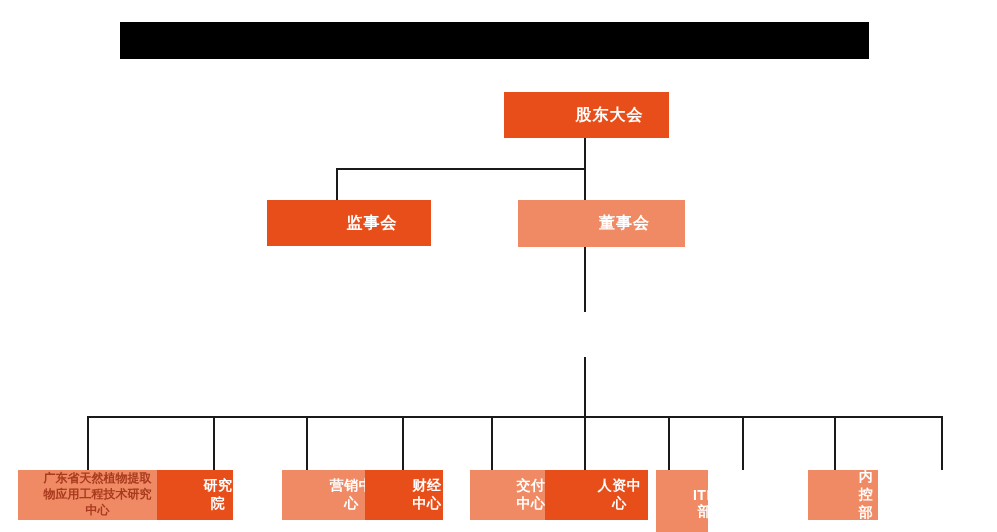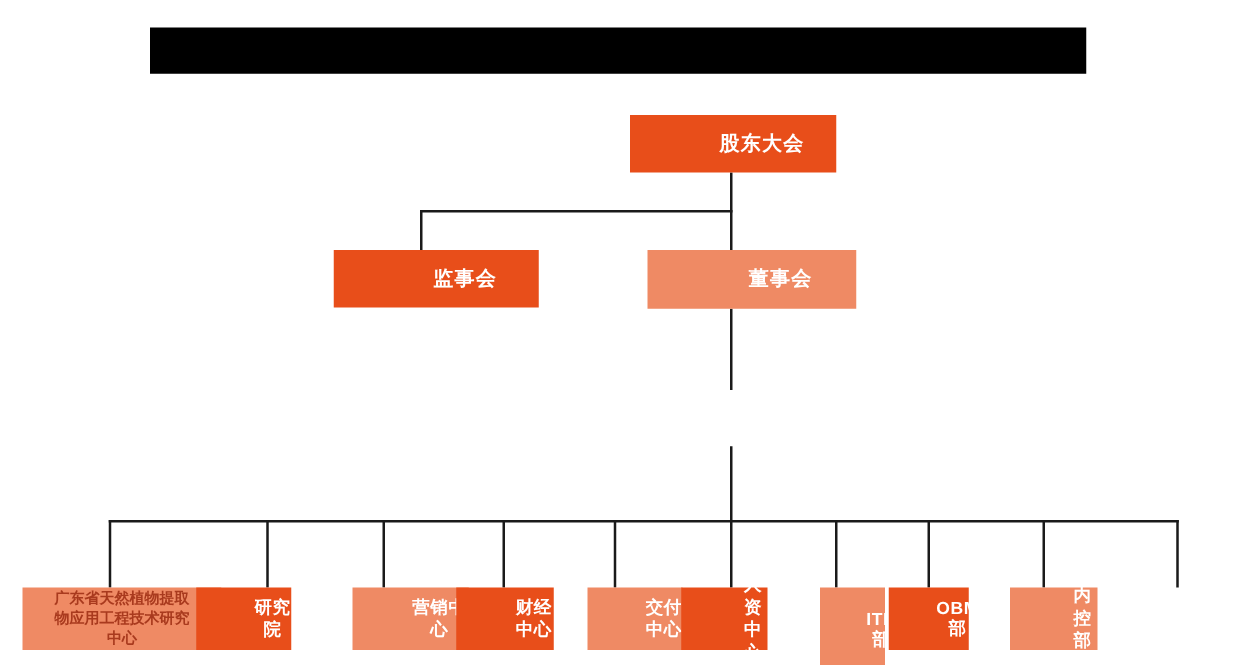--- a/index.html
+++ b/index.html
@@ -51,21 +51,21 @@
   
   #node-shareholders { left: 504px; top: 92px;  width: 165px; height: 46px; }
   #node-supervisors  { left: 254px; top: 200px; width: 164px; height: 46px; margin-left: 13px; }
   #node-directors    { left: 503px; top: 200px; width: 167px; height: 47px; }
   #node-management   { left: 504px; top: 312px; width: 166px; height: 45px; }
   #dept-0 { left: 3px;   top: 470px; width: 159px; height: 50px; }
   #dept-1 { left: 157px; top: 470px; width: 76px;  height: 50px; }
   #dept-2 { left: 267px; top: 470px; width: 93px;  height: 50px; }
   #dept-3 { left: 365px; top: 470px; width: 78px;  height: 50px; }
   #dept-4 { left: 455px; top: 470px; width: 76px;  height: 50px; }
-  #dept-5 { left: 545px; top: 470px; width: 69px;  height: 50px; }
+  #dept-5 { left: 545px; top: 470px; width: 103px;  height: 50px; }
   #dept-6 { left: 641px; top: 470px; width: 52px;  height: 67px; }
   #dept-7 { left: 711px; top: 470px; width: 64px;  height: 50px; }
   #dept-8 { left: 793px; top: 470px; width: 70px;  height: 50px; }
   #dept-9 { left: 895px; top: 470px; width: 94px;  height: 50px; }
   
   #c-v-top        { left: 584px; top: 138px; width: 2px;   height: 62px; }
   #c-h-branch     { left: 336px; top: 168px; width: 250px; height: 2px;  }
   #c-v-supervisor { left: 336px; top: 168px; width: 2px;   height: 32px; }
   #c-v-dir-mgmt   { left: 584px; top: 247px; width: 2px;   height: 65px; }
   #c-v-mgmt-down  { left: 584px; top: 357px; width: 2px;   height: 113px; }
@@ -129,20 +129,17 @@
   </div>
   <div class="node secondary dept" id="dept-4">
     <span>交付中心</span>
   </div>
   <div class="node primary dept" id="dept-5">
     <span>人资中心</span>
   </div>
   <div class="node secondary dept" id="dept-6">
     <span>ITD部</span>
   </div>
-  <div class="node primary dept" id="dept-7">
-    <span>OBM部</span>
-  </div>
   <div class="node secondary dept" id="dept-8">
     <span>内控部</span>
   </div>
 
 </div>
 
 </body></html>

